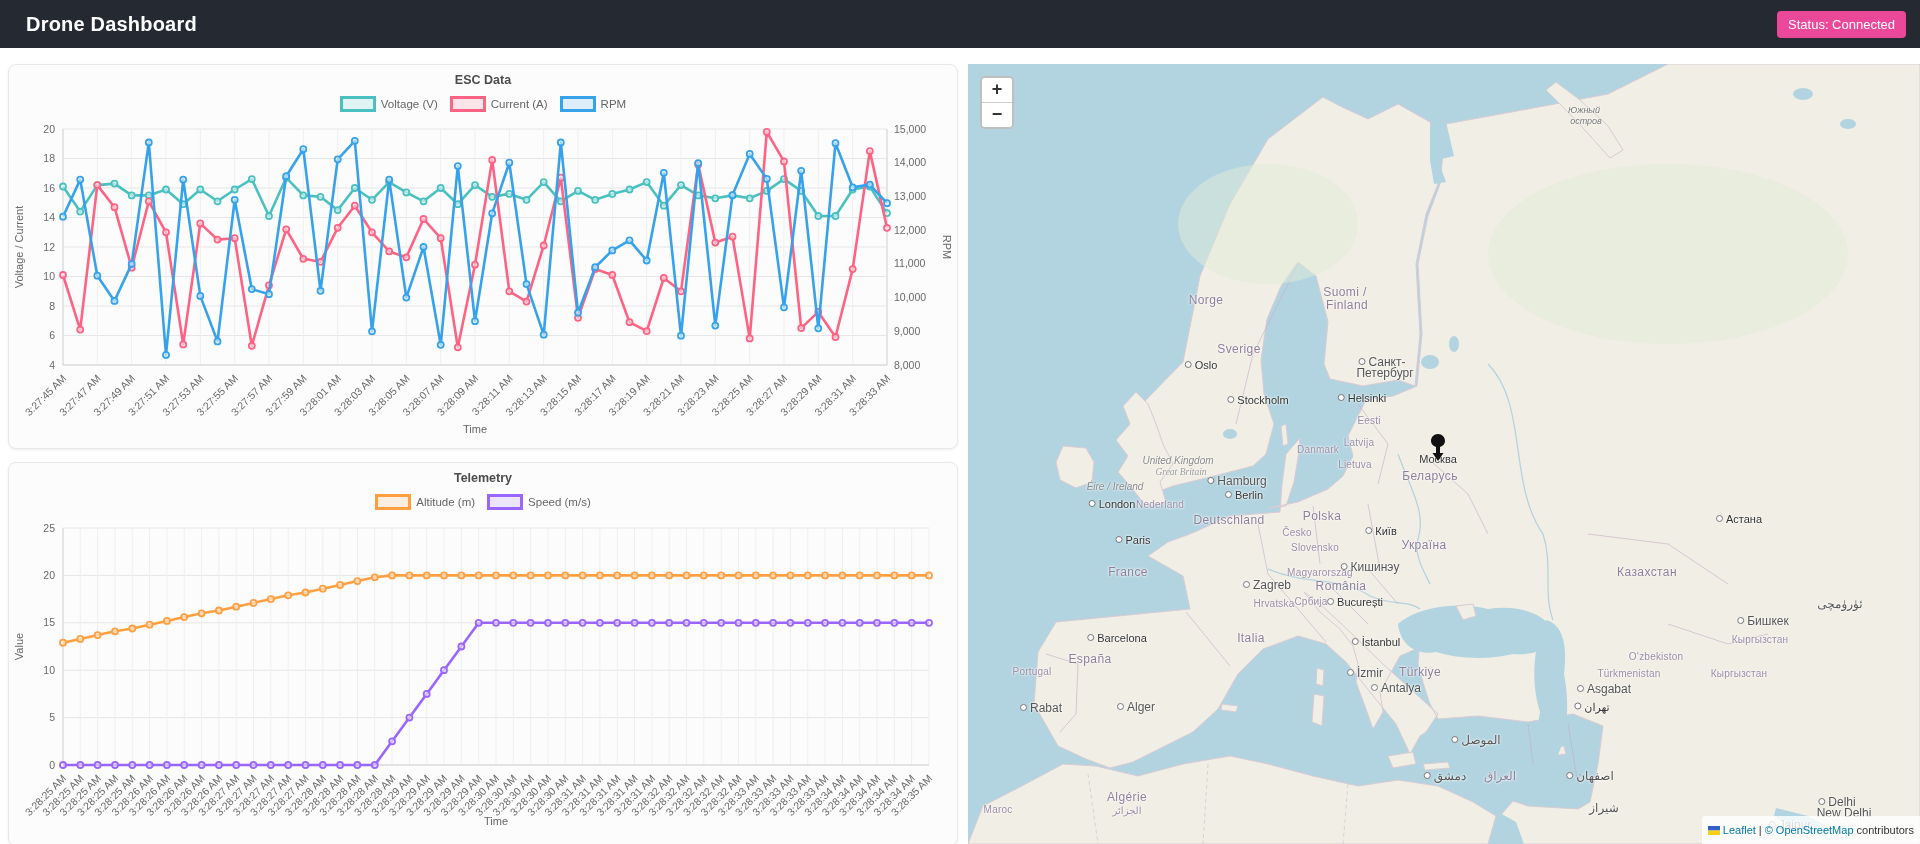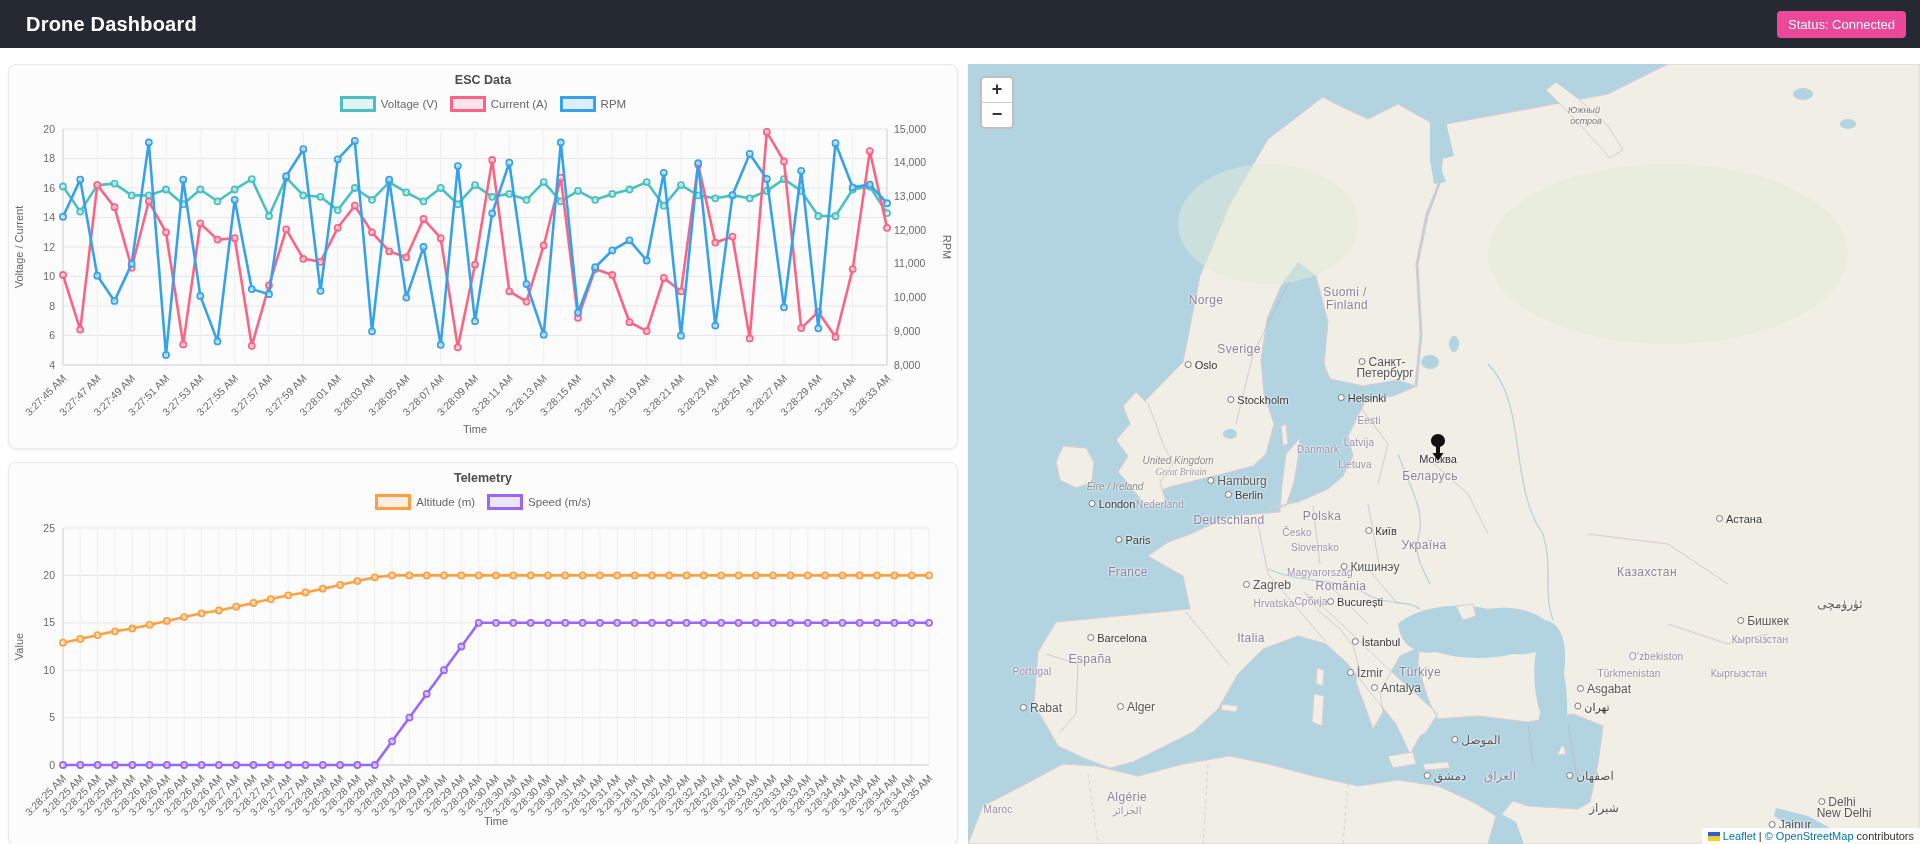--- a/index.html
+++ b/index.html
@@ -33,21 +33,21 @@
   .ml.ci{font-size:11px;color:#333;}
   .ml.cis{font-size:12px;color:#555;}
   .ml.ar{font-style:italic;font-size:10px;color:#8a8a8a;}
   .ml.ar2{font-family:"Liberation Serif",serif;font-style:italic;font-size:9.5px;color:#999;}
   .ml.is{font-style:italic;font-size:9px;color:#777;}
   .ml.dot::before{content:'';display:inline-block;width:5px;height:5px;background:#fff;border:1.2px solid #777;border-radius:50%;margin-right:3px;vertical-align:1px;}
   
   #zoomctl{position:absolute;left:12px;top:12px;width:30px;border:2px solid rgba(0,0,0,.25);border-radius:5px;overflow:hidden;background:#fff;}
   .zb{display:block;width:30px;height:24px;line-height:23px;text-align:center;font-size:18px;font-weight:bold;color:#333;text-decoration:none;background:#fff;cursor:pointer;}
   .zb+.zb{border-top:1px solid #ccc;}
-  #attrib{position:absolute;right:0;bottom:0;background:rgba(255,255,255,.8);font-size:11px;color:#333;padding:2px 6px;border-top-left-radius:3px;display:flex;align-items:center;gap:3px;margin-left:16px;}
+  #attrib{position:absolute;right:0;bottom:0;background:rgba(255,255,255,.8);font-size:11px;color:#333;padding:8px 6px;border-top-left-radius:3px;display:flex;align-items:center;gap:3px;margin-left:16px;}
   #attrib a{color:#0078a8;text-decoration:none;}
   #marker{position:absolute;transform:translate(-50%,-100%);}
 </style>
 </head>
 <body>
 
 <div id="app">
 
   <div id="topbar">
     <h1>Drone Dashboard</h1>

